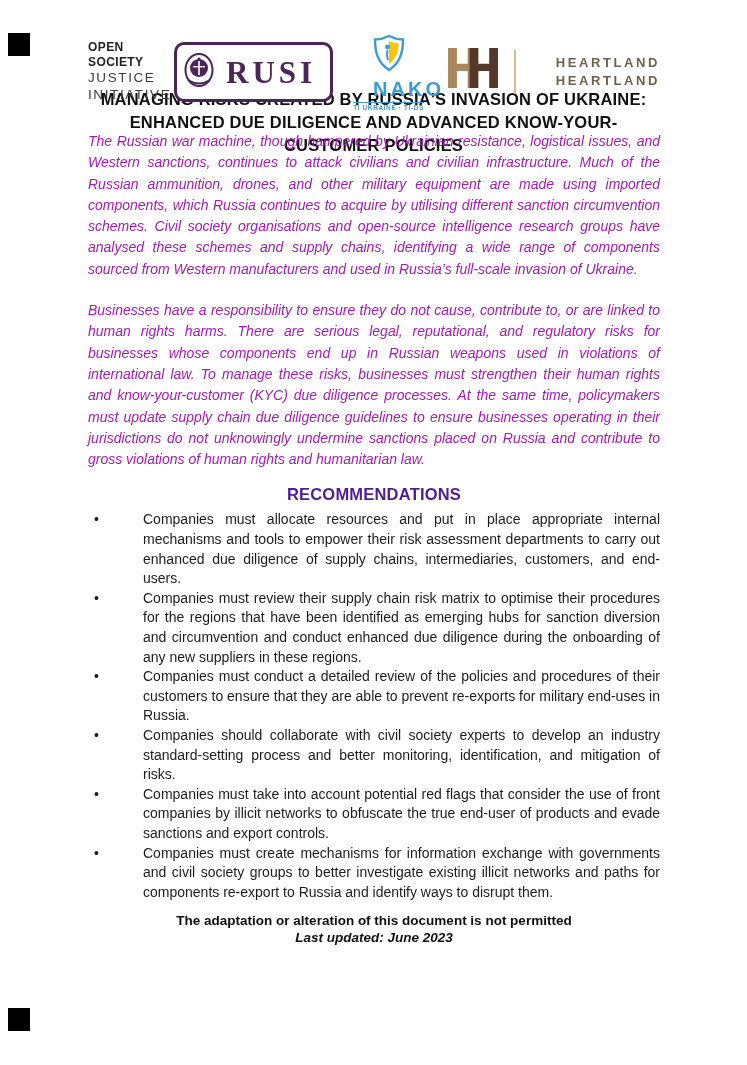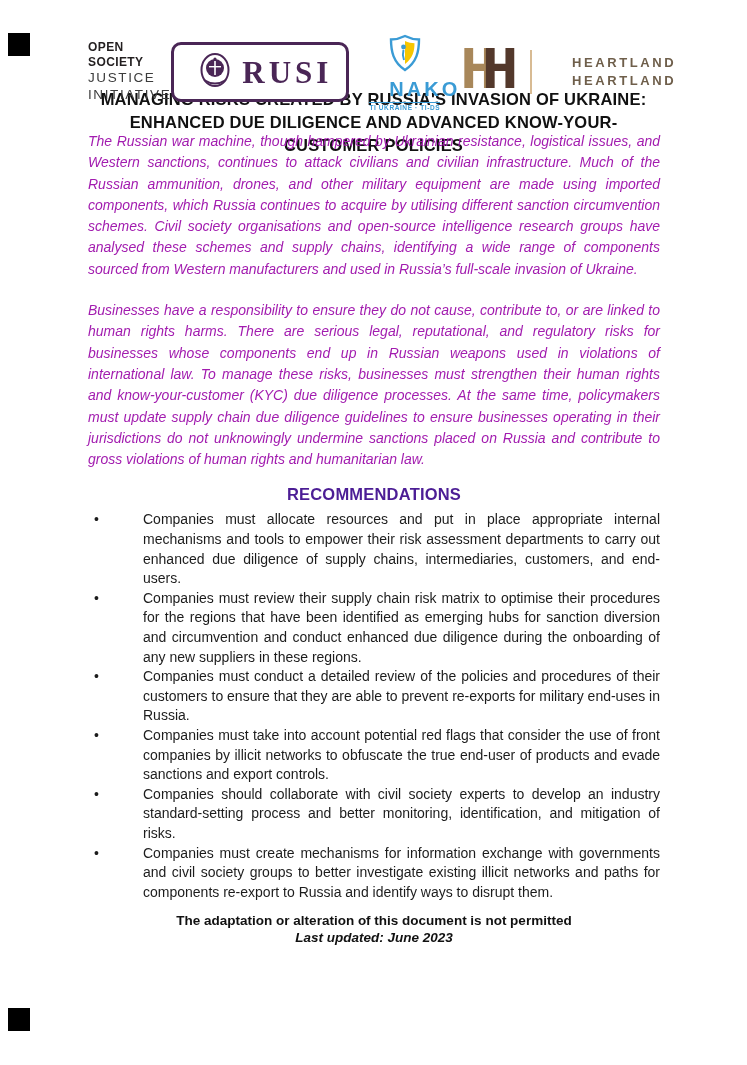--- a/index.html
+++ b/index.html
@@ -37,21 +37,21 @@
   }
   
   .osji{line-height:1.25;}
   .osji .l1{font-size:12px;font-weight:800;letter-spacing:.4px;color:#231f20;}
   .osji .l2{font-size:13.5px;font-weight:400;letter-spacing:1.6px;color:#3c3c3c;}
 
   
   .rusi-box{
     display:flex;align-items:center;gap:8px;
     border:3px solid #4a2656;border-radius:10px;
-    padding:5px 14px 5px 22px;background:#fff;
+    padding:5px 14px 5px 3px;background:#fff;
   }
   .rusi-text{
     font-family:"Liberation Serif","DejaVu Serif",serif;
     font-size:31px;font-weight:bold;letter-spacing:4px;
     color:#4a2656;line-height:1;
   }
 
   
   .nako{display:flex;flex-direction:column;align-items:center;}
   .nako-name{font-size:20px;font-weight:bold;letter-spacing:3px;color:#3a9bd5;line-height:1.1;margin-top:2px;padding-left:40px;}
@@ -158,22 +158,22 @@
     <div class="para first">The Russian war machine, though hampered by Ukrainian resistance, logistical issues, and Western sanctions, continues to attack civilians and civilian infrastructure. Much of the Russian ammunition, drones, and other military equipment are made using imported components, which Russia continues to acquire by utilising different sanction circumvention schemes. Civil society organisations and open-source intelligence research groups have analysed these schemes and supply chains, identifying a wide range of components sourced from Western manufacturers and used in Russia’s full-scale invasion of Ukraine.</div>
 
     <div class="para">Businesses have a responsibility to ensure they do not cause, contribute to, or are linked to human rights harms. There are serious legal, reputational, and regulatory risks for businesses whose components end up in Russian weapons used in violations of international law. To manage these risks, businesses must strengthen their human rights and know-your-customer (KYC) due diligence processes. At the same time, policymakers must update supply chain due diligence guidelines to ensure businesses operating in their jurisdictions do not unknowingly undermine sanctions placed on Russia and contribute to gross violations of human rights and humanitarian law.</div>
 
     <div class="rec-heading">RECOMMENDATIONS</div>
 
     <ul class="rec-list">
       <li>Companies must allocate resources and put in place appropriate internal mechanisms and tools to empower their risk assessment departments to carry out enhanced due diligence of supply chains, intermediaries, customers, and end-users.</li>
       <li>Companies must review their supply chain risk matrix to optimise their procedures for the regions that have been identified as emerging hubs for sanction diversion and circumvention and conduct enhanced due diligence during the onboarding of any new suppliers in these regions.</li>
       <li>Companies must conduct a detailed review of the policies and procedures of their customers to ensure that they are able to prevent re-exports for military end-uses in Russia.</li>
+      <li>Companies should collaborate with civil society experts to develop an industry standard-setting process and better monitoring, identification, and mitigation of risks.</li>
       <li>Companies must take into account potential red flags that consider the use of front companies by illicit networks to obfuscate the true end-user of products and evade sanctions and export controls.</li>
-      <li>Companies should collaborate with civil society experts to develop an industry standard-setting process and better monitoring, identification, and mitigation of risks.</li>
       <li>Companies must create mechanisms for information exchange with governments and civil society groups to better investigate existing illicit networks and paths for components re-export to Russia and identify ways to disrupt them.</li>
     </ul>
 
     <div class="footer">
       <div class="notice">The adaptation or alteration of this document is not permitted</div>
       <div class="updated">Last updated: June 2023</div>
     </div>
 
   </div>
 </div>

